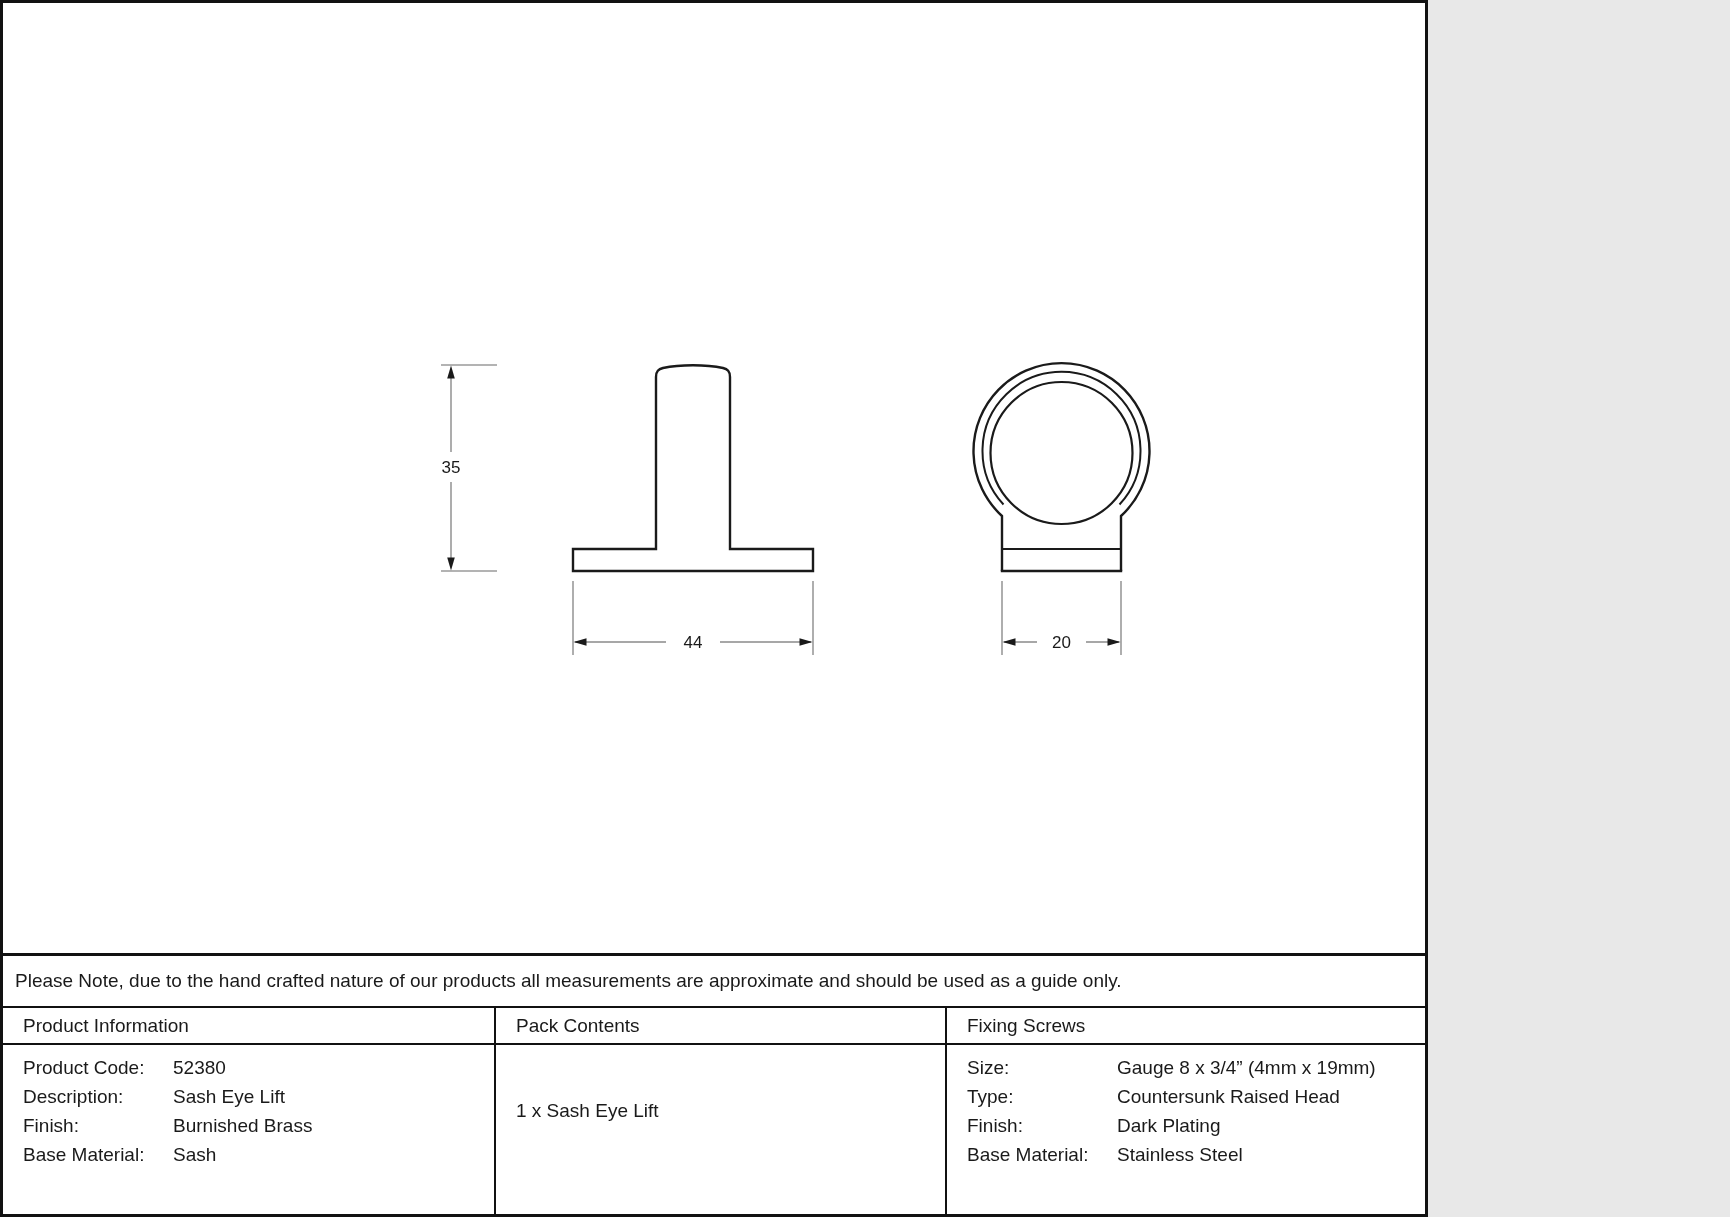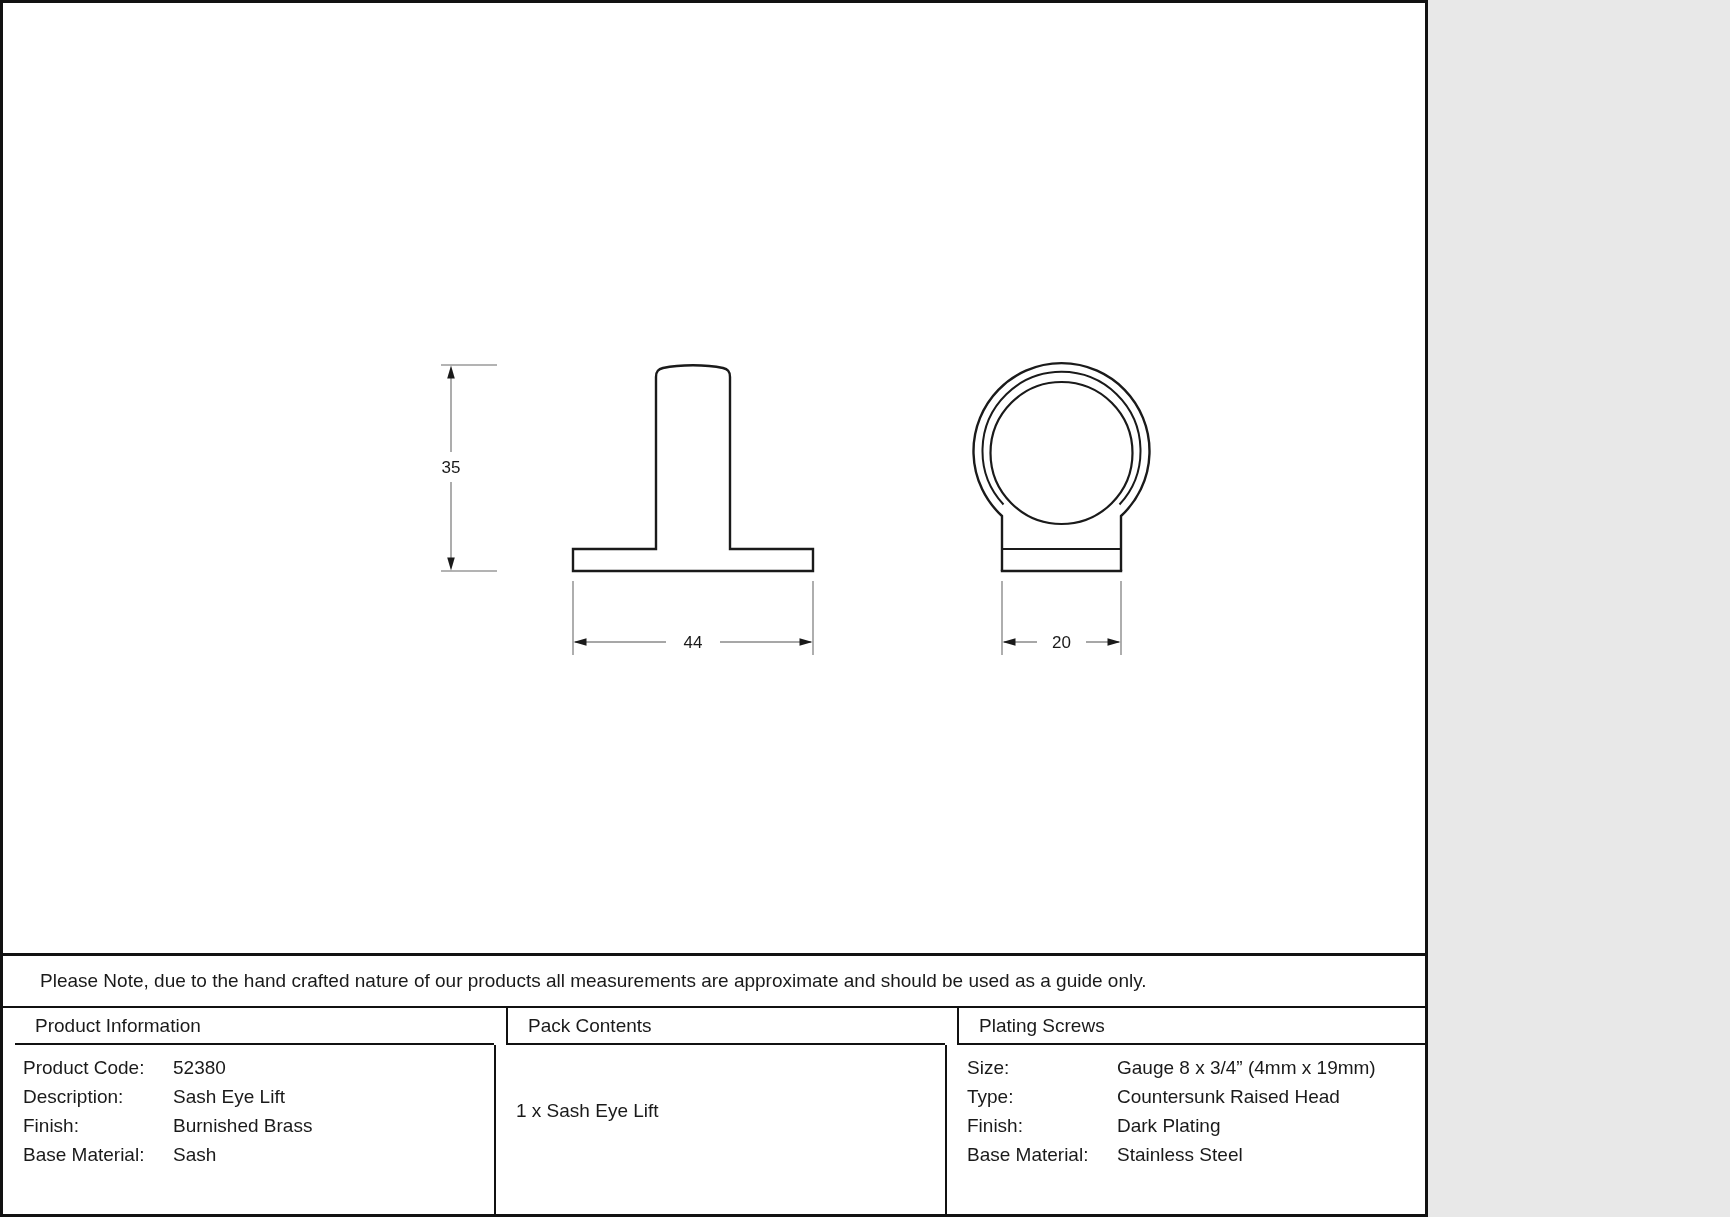--- a/index.html
+++ b/index.html
@@ -5,29 +5,29 @@
   html,body{margin:0;padding:0;background:#e8e8e8;}
   .page{
     position:relative;width:1428px;height:1217px;background:#ffffff;
     font-family:"Liberation Sans",sans-serif;color:#1a1a1a;
     box-sizing:border-box;border:3px solid #111;overflow:hidden;
   }
   .drawing-svg{position:absolute;left:0;top:0;width:1724px;height:950px;}
   .drawing-svg text{font-family:"Liberation Sans",sans-serif;font-size:17px;fill:#1a1a1a;}
 
   .bottom-section{position:absolute;left:0;right:0;top:950px;bottom:0;border-top:3px solid #111;box-sizing:border-box;}
-  .note-row{height:50px;display:flex;align-items:center;padding-left:37px;font-size:19px;}
+  .note-row{height:50px;display:flex;align-items:center;padding-left:12px;font-size:19px;}
   .spec-grid{
     position:absolute;left:0;right:0;top:50px;bottom:0;
     display:grid;grid-template-columns:491px 451px 480px 1fr;grid-template-rows:37px 1fr;
     border-top:2px solid #111;box-sizing:border-box;
   }
   .cell{box-sizing:border-box;padding-left:20px;}
   .cell.bl{border-left:2px solid #111;}
-  .hdr{display:flex;align-items:center;font-size:19px;border-bottom:2px solid #111;margin-left:12px;}
+  .hdr{display:flex;align-items:center;font-size:19px;border-bottom:2px solid #111;}
   .bodycell{padding-top:8px;font-size:19px;line-height:29px;}
   .kv{display:flex;}
   .kv .k{width:150px;flex:0 0 150px;}
   .pack-item{line-height:29px;margin-top:43px;}
   .brand-cell{
     grid-column:4;grid-row:1/3;border-left:2px solid #111;box-sizing:border-box;
     display:flex;align-items:center;justify-content:center;gap:12px;padding-left:0;
   }
   .brand-rule{width:2px;height:40px;background:#6a6a6a;}
   .brand-text{font-size:20px;letter-spacing:6.5px;color:#000000;white-space:nowrap;}
@@ -83,21 +83,21 @@
   <div class="bottom-section">
 
     <div class="note-row">
       <span>Please Note, due to the hand crafted nature of our products all measurements are approximate and should be used as a guide only.</span>
     </div>
 
     <div class="spec-grid">
 
       <div class="cell hdr">Product Information</div>
       <div class="cell hdr bl">Pack Contents</div>
-      <div class="cell hdr bl">Plating Screws</div>
+      <div class="cell hdr bl">Fixing Screws</div>
 
       <div class="brand-cell">
         <svg width="36" height="34" viewBox="0 0 40 36">
           <path d="M5 34 L15.5 2 L23.5 2 L34.5 34 L26.5 34 L19.5 11.5 L12.5 34 Z" fill="#111"></path>
           <path d="M39 10 C34 20 26.5 26.5 17 28.5 L14.5 34.5 C27 32.5 35.5 23 40 12 Z" fill="#111"></path>
           <path d="M13 21.5 L27 21.5 L27 26 L13 26 Z" fill="#ffffff" opacity="0"></path>
         </svg>
         <div class="brand-rule"></div>
         <div class="brand-text">FROM THE ANVIL</div>
       </div>

